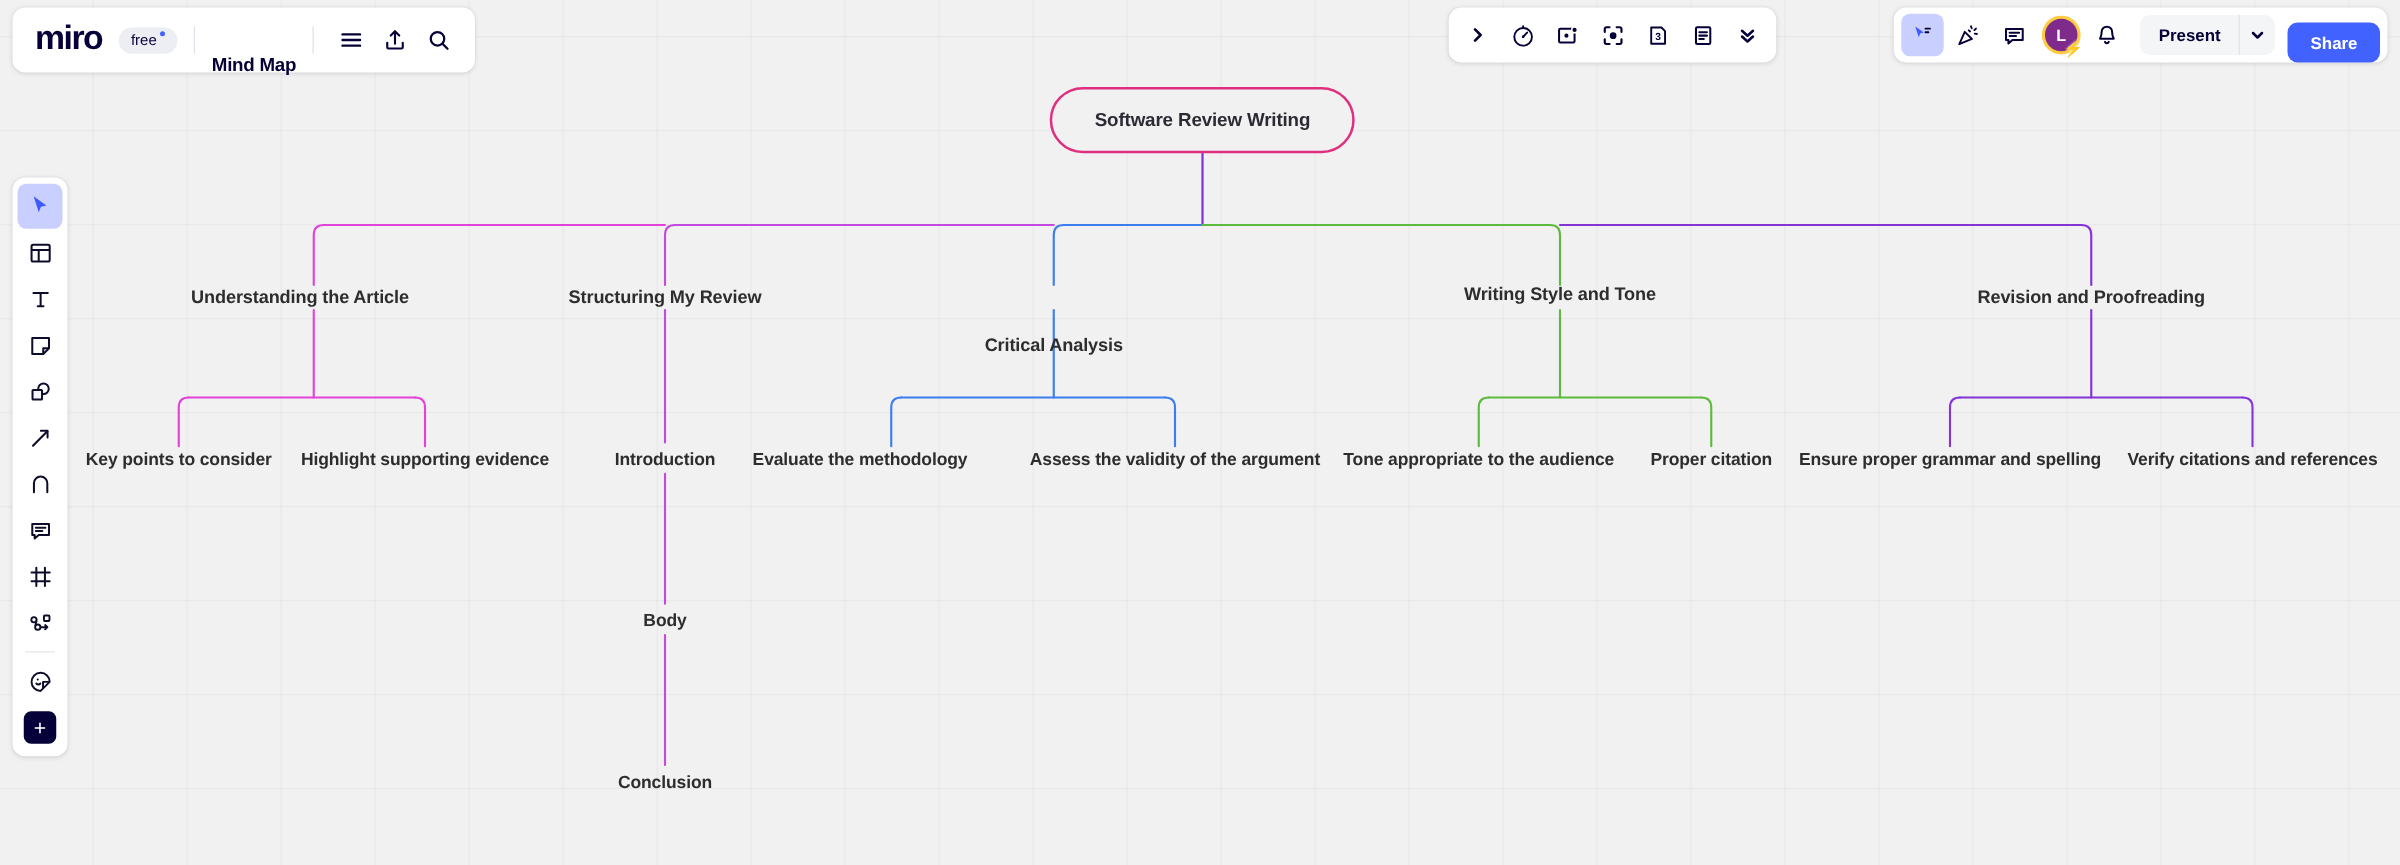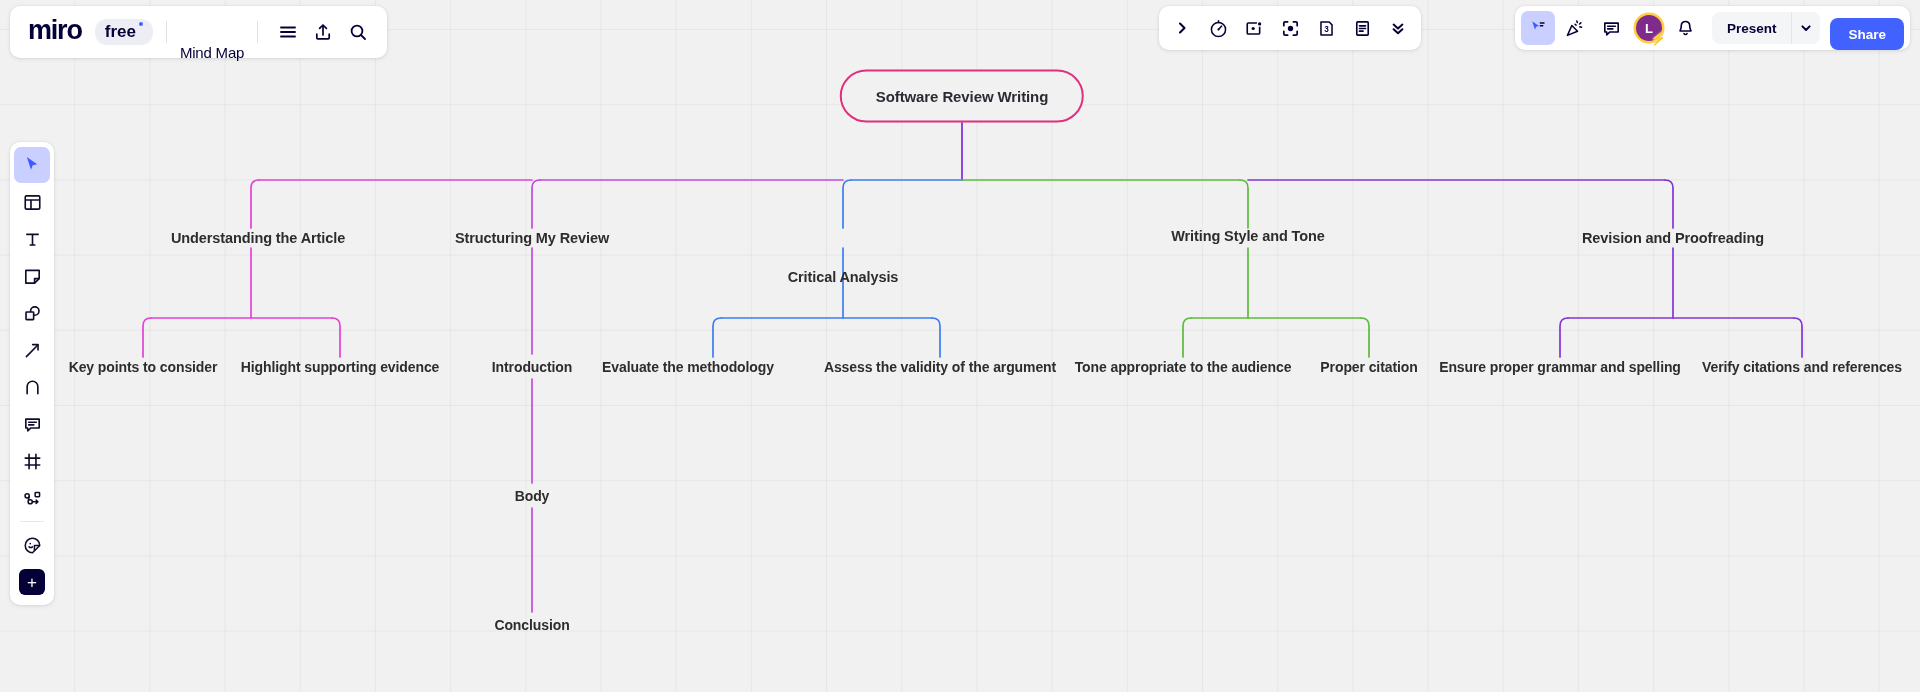--- a/index.html
+++ b/index.html
@@ -70,43 +70,43 @@
     color: #050038;
     letter-spacing: -1.2px;
     padding: 0 6px 4px 6px;
     line-height: 1;
   }
   .free-badge {
     display: flex;
     align-items: flex-start;
     background: #eceef4;
     color: #050038;
-    font-size: 17px;
-    font-weight: 700;
+    font-size: 12px;
+    font-weight: 400;
     border-radius: 12px;
     padding: 4px 10px 5px 10px;
     margin-left: 6px;
     line-height: 1;
   }
   .free-badge .dot {
     width: 4px; height: 4px;
     background: #4262ff;
     border-radius: 50%;
     margin-left: 3px;
     margin-top: -1px;
   }
   .vdiv {
     width: 1px;
     height: 22px;
     background: #e1e1ea;
     margin: 0 12px;
   }
   .board-title {
     font-size: 15px;
-    font-weight: normal;
+    font-weight: bold;
     color: #050038;
     letter-spacing: -0.2px;
     margin-top: 40px;
   }
   .icon-btn {
     width: 34px; height: 34px;
     display: flex;
     align-items: center;
     justify-content: center;
     border-radius: 6px;
@@ -276,21 +276,21 @@
       <path d="M 1248 180 H 1665" stroke="#8434d6" stroke-width="1.7" fill="none" stroke-linecap="round" stroke-linejoin="round"></path>
       <path d="M 1665 180 Q 1673 180 1673 188 V 228" stroke="#8434d6" stroke-width="1.7" fill="none" stroke-linecap="round" stroke-linejoin="round"></path>
       <path d="M 1673 248 V 318" stroke="#8434d6" stroke-width="1.7" fill="none" stroke-linecap="round" stroke-linejoin="round"></path>
       <path d="M 1568 318 H 1794" stroke="#8434d6" stroke-width="1.7" fill="none" stroke-linecap="round" stroke-linejoin="round"></path>
       <path d="M 1568 318 Q 1560 318 1560 326 V 357" stroke="#8434d6" stroke-width="1.7" fill="none" stroke-linecap="round" stroke-linejoin="round"></path>
       <path d="M 1794 318 Q 1802 318 1802 326 V 357" stroke="#8434d6" stroke-width="1.7" fill="none" stroke-linecap="round" stroke-linejoin="round"></path>
     </svg>
 
   <div id="nodes-host">
       <div class="node node-root" style="left: 962px; top: 96px; border-color: rgb(224, 47, 126); text-align: right;">Software Review Writing</div>
-      <div class="node node-l2" style="left: 258px; top: 238px;">Understanding the Article</div>
+      <div class="node node-l2" style="left: 240px; top: 238px;">Understanding the Article</div>
       <div class="node node-l3" style="left: 143px; top: 367px;">Key points to consider</div>
       <div class="node node-l3" style="left: 340px; top: 367px;">Highlight supporting evidence</div>
       <div class="node node-l2" style="left: 532px; top: 238px;">Structuring My Review</div>
       <div class="node node-l3" style="left: 532px; top: 367px;">Introduction</div>
       <div class="node node-l3" style="left: 532px; top: 496px;">Body</div>
       <div class="node node-l3" style="left: 532px; top: 625px;">Conclusion</div>
       <div class="node node-l2" style="left: 843px; top: 238px; margin-top: 39px;">Critical Analysis</div>
       <div class="node node-l3" style="left: 688px; top: 367px;">Evaluate the methodology</div>
       <div class="node node-l3" style="left: 940px; top: 367px;">Assess the validity of the argument</div>
       <div class="node node-l2" style="left: 1248px; top: 236px;">Writing Style and Tone</div>

